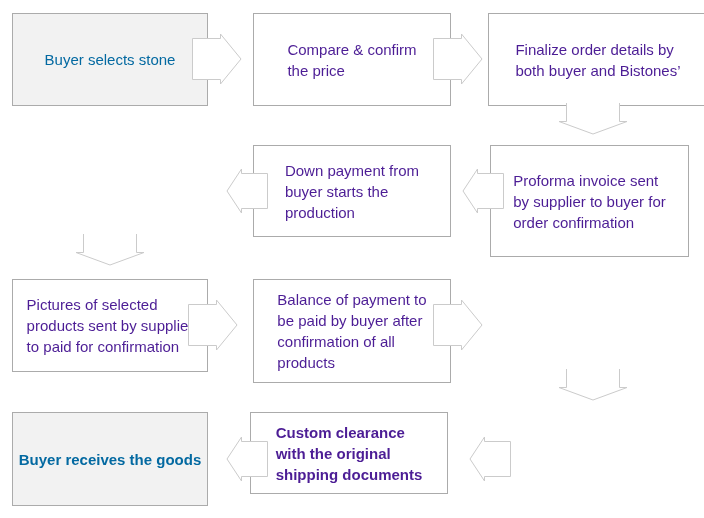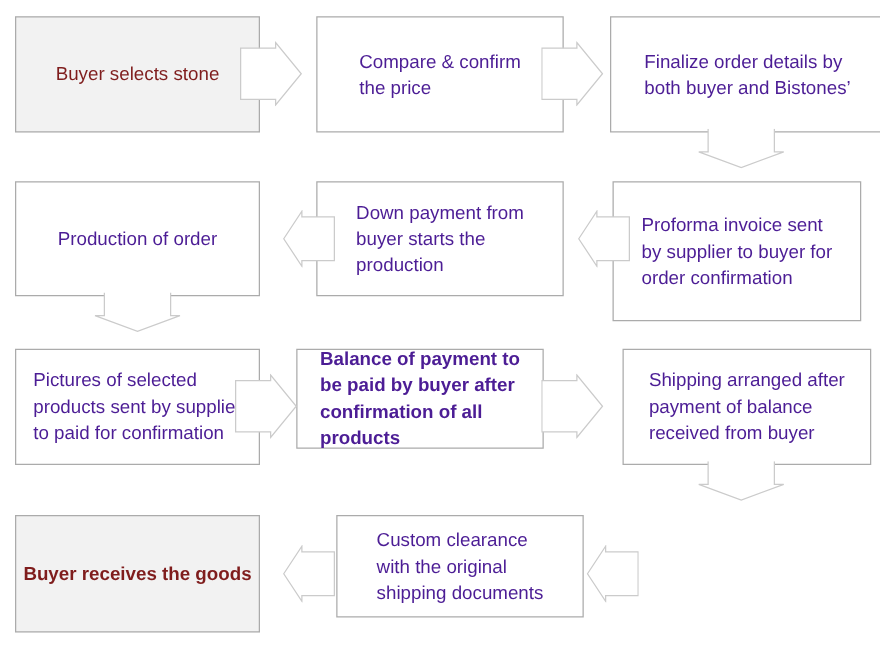--- a/index.html
+++ b/index.html
@@ -7,33 +7,33 @@
     position:relative;width:704px;height:518px;background:#ffffff;overflow:hidden;
     font-family:"Liberation Sans","DejaVu Sans",sans-serif;
   }
   .box{
     position:absolute;box-sizing:border-box;
     border:1px solid #ababab;background:#ffffff;
     display:flex;align-items:center;justify-content:center;
     font-size:15px;line-height:21px;color:#4c1d95;
   }
   .box .txt{white-space:pre-line;text-align:left;}
-  .box.hl{background:#f2f2f2;color:#7f1d1d;}
+  .box.hl{background:#f2f2f2;color:#0369a1;}
   
   .b0{left:12px;top:13px;width:196px;height:93px;}
   .b1{left:253px;top:13px;width:198px;height:93px;}
   .b2{left:488px;top:13px;width:220px;height:93px;}
   .b3{left:12px;top:145px;width:196px;height:92px;}
   .b4{left:253px;top:145px;width:198px;height:92px;align-items:center;}
   .b5{left:490px;top:145px;width:199px;height:112px;}
   .b6{left:12px;top:279px;width:196px;height:93px;}
-  .b7{left:237px;top:279px;width:198px;height:80px;font-weight:bold;}
+  .b7{left:253px;top:279px;width:198px;height:104px;}
   .b8{left:498px;top:279px;width:199px;height:93px;}
   .b9{left:12px;top:412px;width:196px;height:94px;font-weight:bold;}
-  .b10{left:269px;top:412px;width:198px;height:82px;}
+  .b10{left:250px;top:412px;width:198px;height:82px;font-weight:bold;}
   .b11{left:498px;top:412px;width:199px;height:94px;}
   .arrow{position:absolute;}
   .h1{left:192px;top:33px;}
   .h2{left:433px;top:33px;}
   .h3{left:462px;top:168px;}
   .h4{left:226px;top:168px;}
   .h5{left:188px;top:299px;}
   .h6{left:433px;top:299px;}
   .h7{left:226px;top:436px;}
   .h8{left:469px;top:436px;}
@@ -52,23 +52,20 @@
   </div>
   <div class="box b1">
     <span class="txt">Compare &amp; confirm
 the price</span>
   </div>
   <div class="box b2">
     <span class="txt">Finalize order details by
 both buyer and Bistones’</span>
   </div>
 
-  <div class="box b3">
-    <span class="txt">Production of order</span>
-  </div>
   <div class="box b4">
     <span class="txt">Down payment from
 buyer starts the
 production</span>
   </div>
   <div class="box b5">
     <span class="txt">Proforma invoice sent
 by supplier to buyer for
 order confirmation</span>
   </div>
@@ -76,25 +73,20 @@
   <div class="box b6">
     <span class="txt">Pictures of selected
 products sent by supplier
 to paid for confirmation</span>
   </div>
   <div class="box b7">
     <span class="txt">Balance of payment to
 be paid by buyer after
 confirmation of all
 products</span>
-  </div>
-  <div class="box b8">
-    <span class="txt">Shipping arranged after
-payment of balance
-received from buyer</span>
   </div>
 
   <div class="box hl b9">
     <span class="txt">Buyer receives the goods</span>
   </div>
   <div class="box b10">
     <span class="txt">Custom clearance
 with the original
 shipping documents</span>
   </div>

